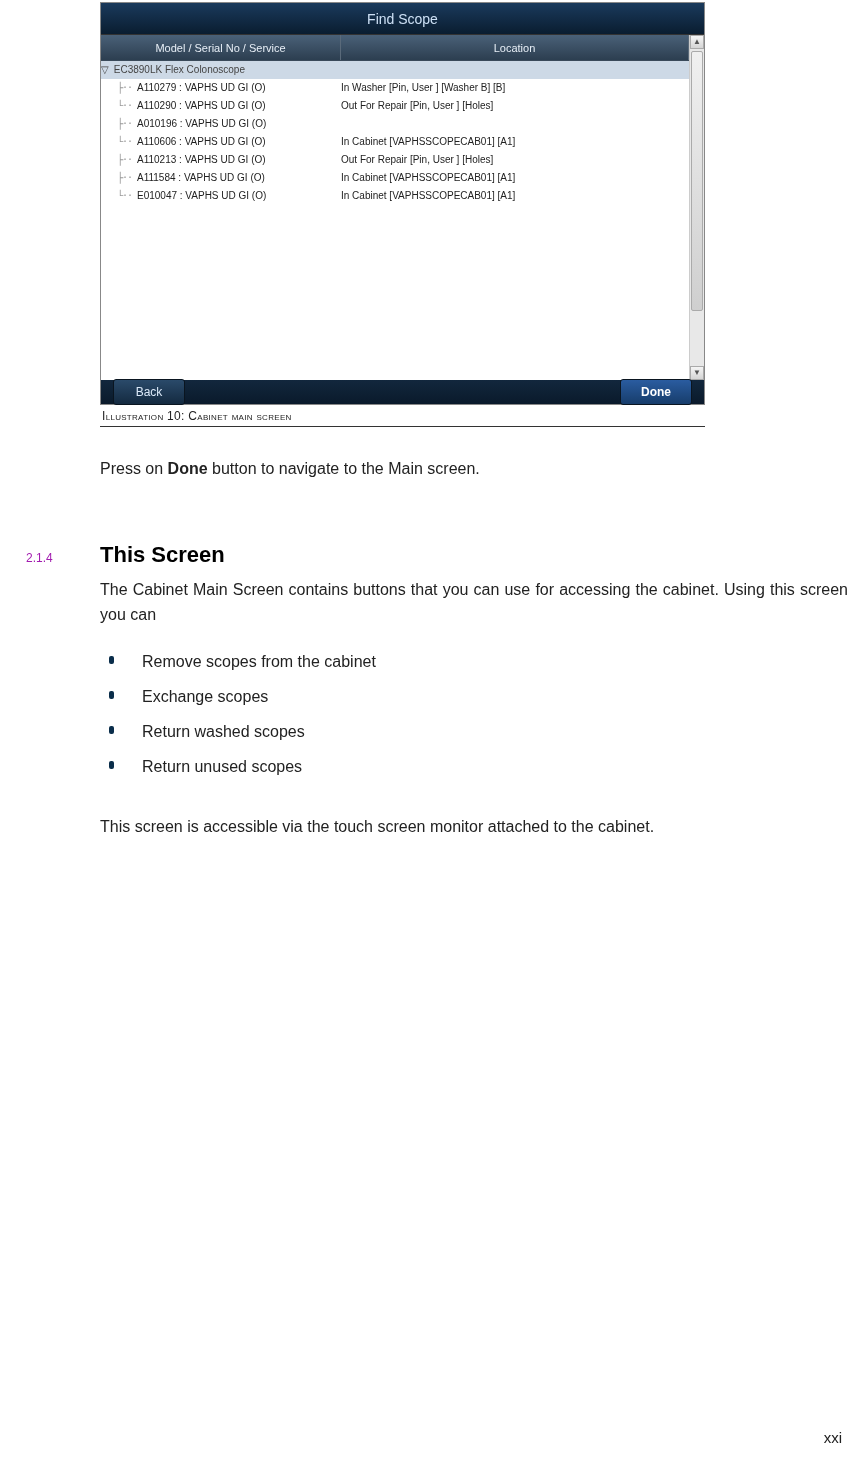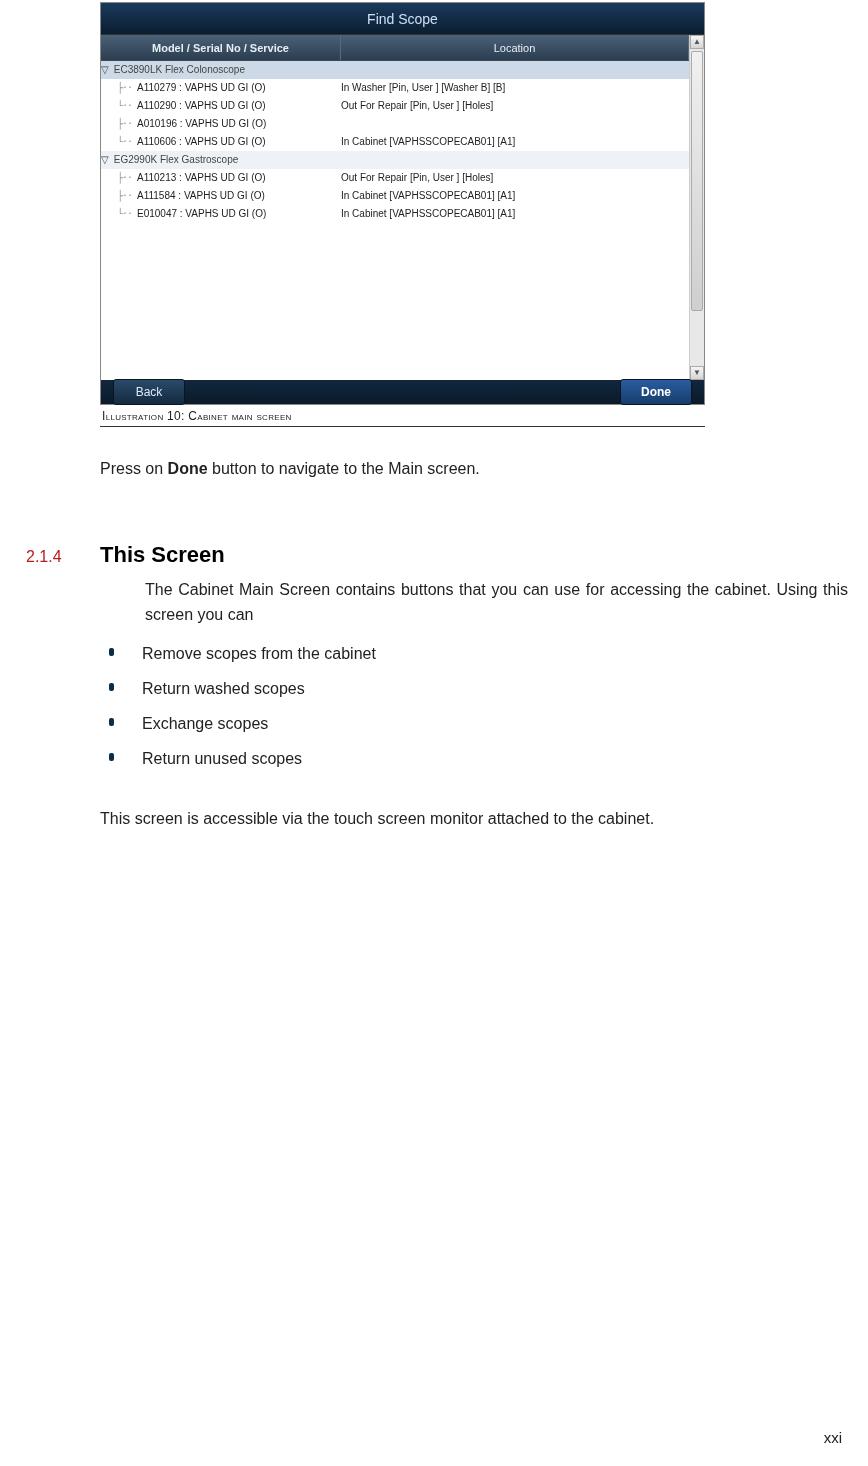--- a/index.html
+++ b/index.html
@@ -54,21 +54,21 @@
   }
   .col-header {
     background: linear-gradient(#4a6178, #2c3e50);
     color: #e7eef6;
     font-size: 11px;
     display: flex;
     align-items: center;
     justify-content: center;
     border-right: 1px solid #5a6a7a;
   }
-  .col-header.model { width: 240px; font-weight: bold; }
+  .col-header.model { width: 240px; }
   .col-header.loc { flex: 1; }
   .tree {
     font-size: 10px;
     line-height: 18px;
     color: #222;
     padding: 0 0 2px 0;
   }
   .tree-group-label {
     padding-left: 0;
     color: #444;
@@ -164,35 +164,34 @@
   }
   .para { margin-top: 30px; text-align: justify; }
   .section-row {
     display: flex;
     align-items: baseline;
     margin-top: 60px;
     margin-left: 26px;
   }
   .section-num {
     width: 74px;
-    font-size: 16px;
-    color: #b91c1c;
+    font-size: 12px;
+    color: #a21caf;
   }
   .section-title {
     font-size: 22px;
     font-weight: bold;
   }
   .section-body {
     margin-top: 10px;
     text-align: justify;
-    margin-left: 45px;
   }
   ul.bullets {
     list-style: none;
-    margin-top: 10px;
+    margin-top: 18px;
     padding-left: 24px;
   }
   ul.bullets li {
     position: relative;
     padding: 5px 0 5px 18px;
   }
   ul.bullets li::before {
     content: "";
     position: absolute;
     left: -15px;
@@ -242,21 +241,20 @@
               </div>
               <div class="tree-item">
                 <span class="gutter">  ├··</span>
                 <span class="model">A010196 : VAPHS UD GI (O)</span>
               </div>
               <div class="tree-item">
                 <span class="gutter">  └··</span>
                 <span class="model">A110606 : VAPHS UD GI (O)</span>
                 <span class="loc">In Cabinet [VAPHSSCOPECAB01] [A1]</span>
               </div>
-              <div class="tree-group-label"><span class="tri">▽</span><span> EG2990K Flex Gastroscope</span></div>
               <div class="tree-item">
                 <span class="gutter">  ├··</span>
                 <span class="model">A110213 : VAPHS UD GI (O)</span>
                 <span class="loc">Out For Repair [Pin, User ] [Holes]</span>
               </div>
               <div class="tree-item">
                 <span class="gutter">  ├··</span>
                 <span class="model">A111584 : VAPHS UD GI (O)</span>
                 <span class="loc">In Cabinet [VAPHSSCOPECAB01] [A1]</span>
               </div>
@@ -293,22 +291,22 @@
 
   <div class="section-row">
     <div class="section-num">2.1.4</div>
     <div class="section-title">This Screen</div>
   </div>
 
   <div class="body-text">
     <p class="section-body">The Cabinet Main Screen contains buttons that you can use for accessing the cabinet. Using this screen you can</p>
     <ul class="bullets" id="bullets">
         <li>Remove scopes from the cabinet</li>
+        <li>Exchange scopes</li>
         <li>Return washed scopes</li>
-        <li>Exchange scopes</li>
         <li>Return unused scopes</li>
       </ul>
     <p class="closing">This screen is accessible via the touch screen monitor attached to the cabinet.</p>
   </div>
 
 </div>
 
 <div class="page-num">xxi</div>
 
 </body></html>

